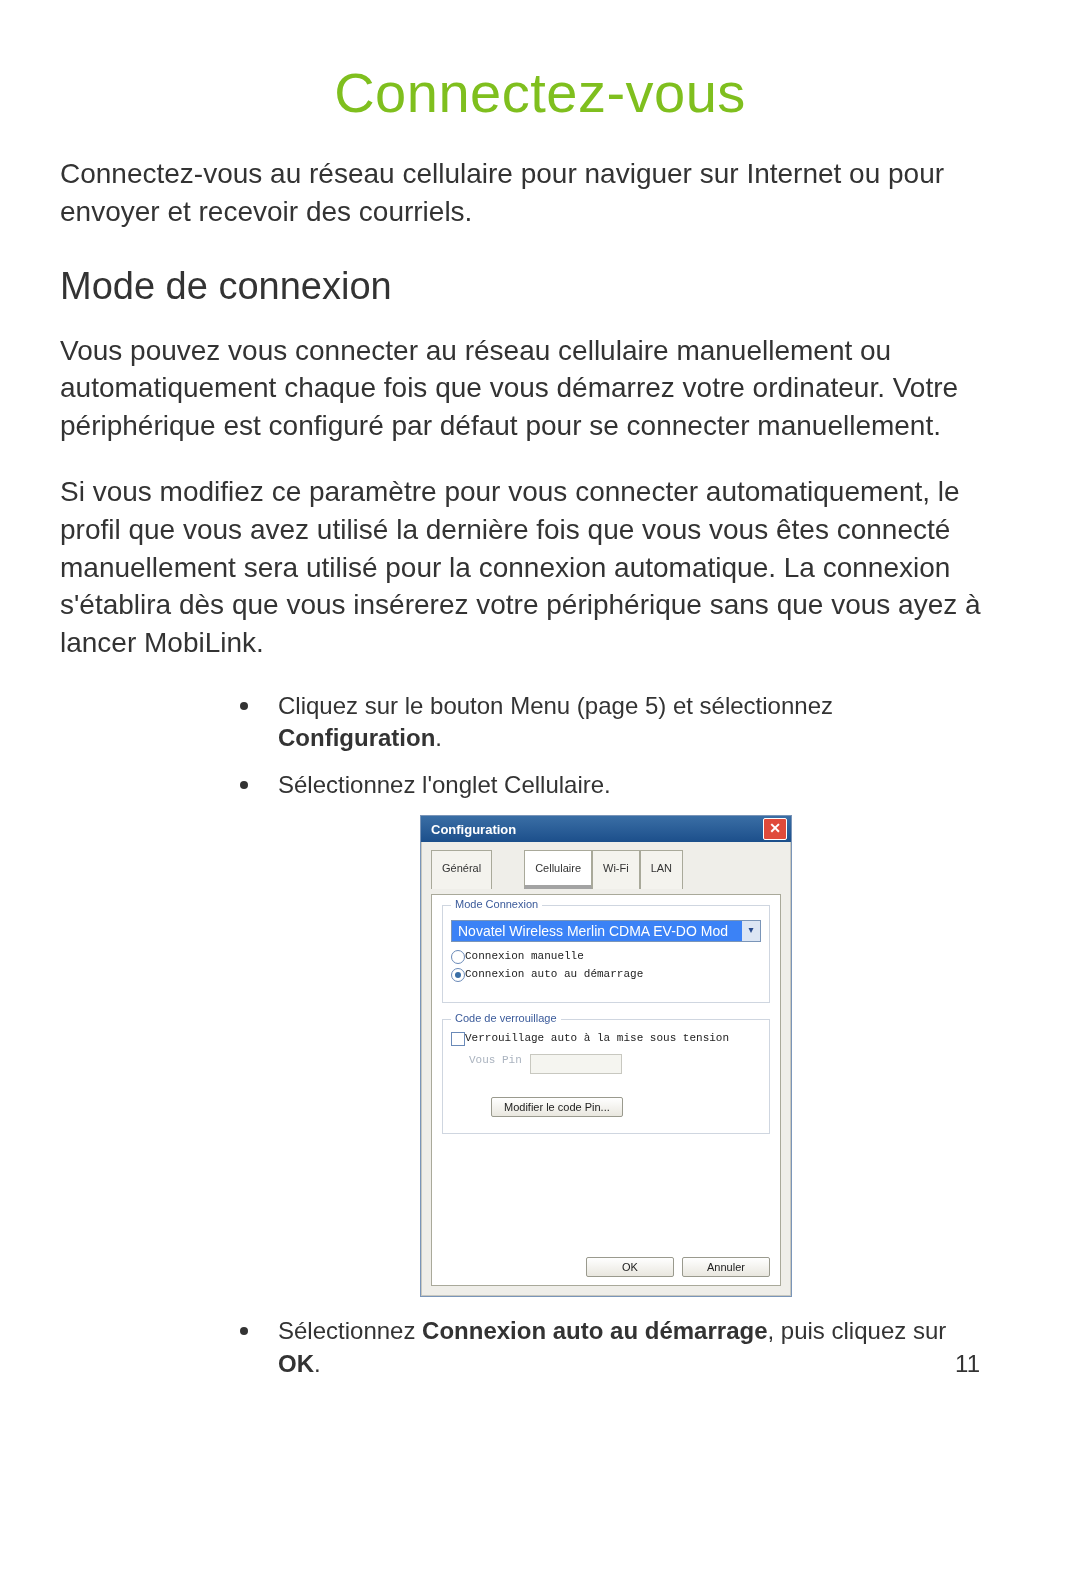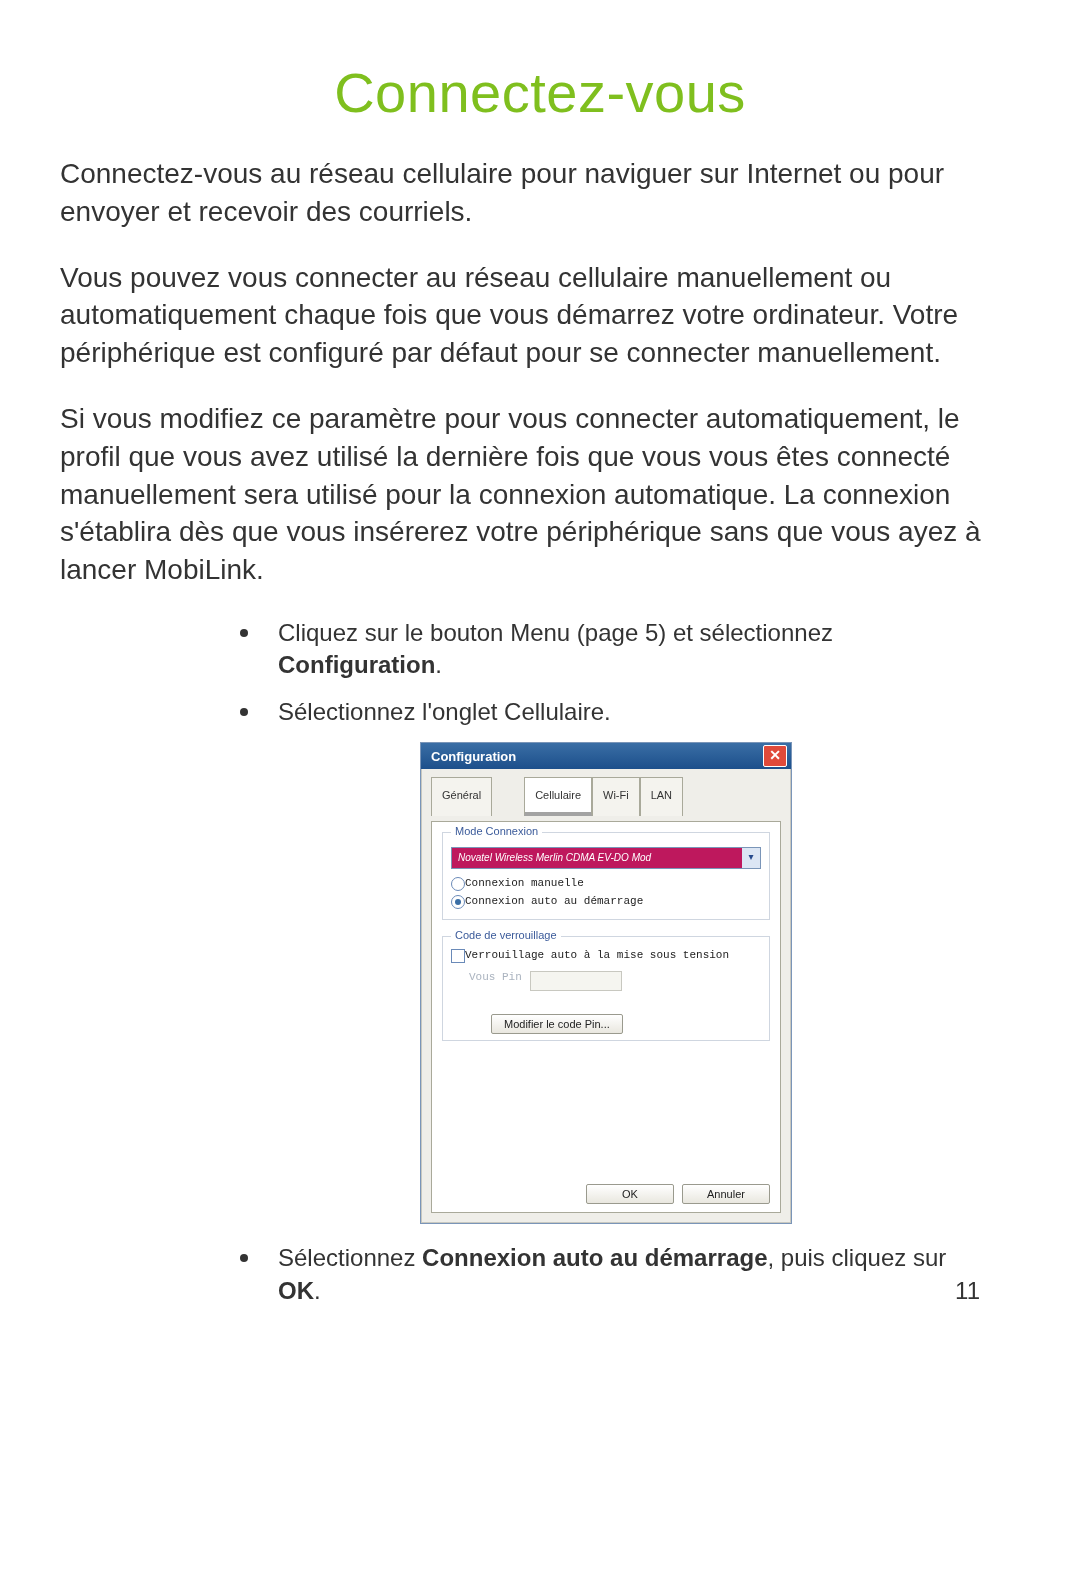--- a/index.html
+++ b/index.html
@@ -126,21 +126,21 @@
   .tabpanel {
     background: #fff;
     border: 1px solid #a9a99a;
     margin-top: -1px;
     padding: 10px 10px 60px 10px;
     min-height: 320px;
     position: relative;
   }
   .fieldset {
     border: 1px solid #cfd6e0;
-    padding: 8px 8px 6px 8px;
+    padding: 8px 8px 16px 8px;
     margin-bottom: 16px;
     position: relative;
   }
   .fieldset .legend {
     position: absolute;
     top: -8px;
     left: 8px;
     background: #fff;
     padding: 0 4px;
     color: #3a5a9a;
@@ -148,28 +148,27 @@
   }
   .dropdown {
     display: flex;
     align-items: center;
     border: 1px solid #7a95b8;
     height: 20px;
     margin: 6px 0 8px 0;
   }
   .dropdown-text {
     flex: 1;
-    background: #be185d;
+    background: #3b82f6;
     color: #fff;
     padding: 0 6px;
-    font-size: 10px;
+    font-size: 14px;
     line-height: 20px;
     overflow: hidden;
     white-space: nowrap;
-    font-style: italic;
   }
   .dropdown-arrow {
     width: 18px;
     height: 20px;
     background: #dce6f4;
     color: #274a8c;
     text-align: center;
     line-height: 18px;
     font-size: 10px;
   }
@@ -245,20 +244,21 @@
 </style>
 </head>
 <body>
 
 <div class="page">
 
   <h1 class="title">Connectez-vous</h1>
 
   <p class="intro">Connectez-vous au réseau cellulaire pour naviguer sur Internet ou pour envoyer et recevoir des courriels.</p>
 
+  <h2 class="section">Mode de connexion</h2>
 
   <p class="body">Vous pouvez vous connecter au réseau cellulaire manuellement ou automatiquement chaque fois que vous démarrez votre ordinateur. Votre périphérique est configuré par défaut pour se connecter manuellement.</p>
   <p class="body">Si vous modifiez ce paramètre pour vous connecter automatiquement, le profil que vous avez utilisé la dernière fois que vous vous êtes connecté manuellement sera utilisé pour la connexion automatique. La connexion s'établira dès que vous insérerez votre périphérique sans que vous ayez à lancer MobiLink.</p>
 
   <div class="bullets">
 
     <div class="bullet-row">
       <div class="bullet-dot"></div>
       <div class="bullet-text">
         <span>Cliquez sur le bouton Menu (page 5) et sélectionnez </span><span class="bold">Configuration</span><span>.</span>

